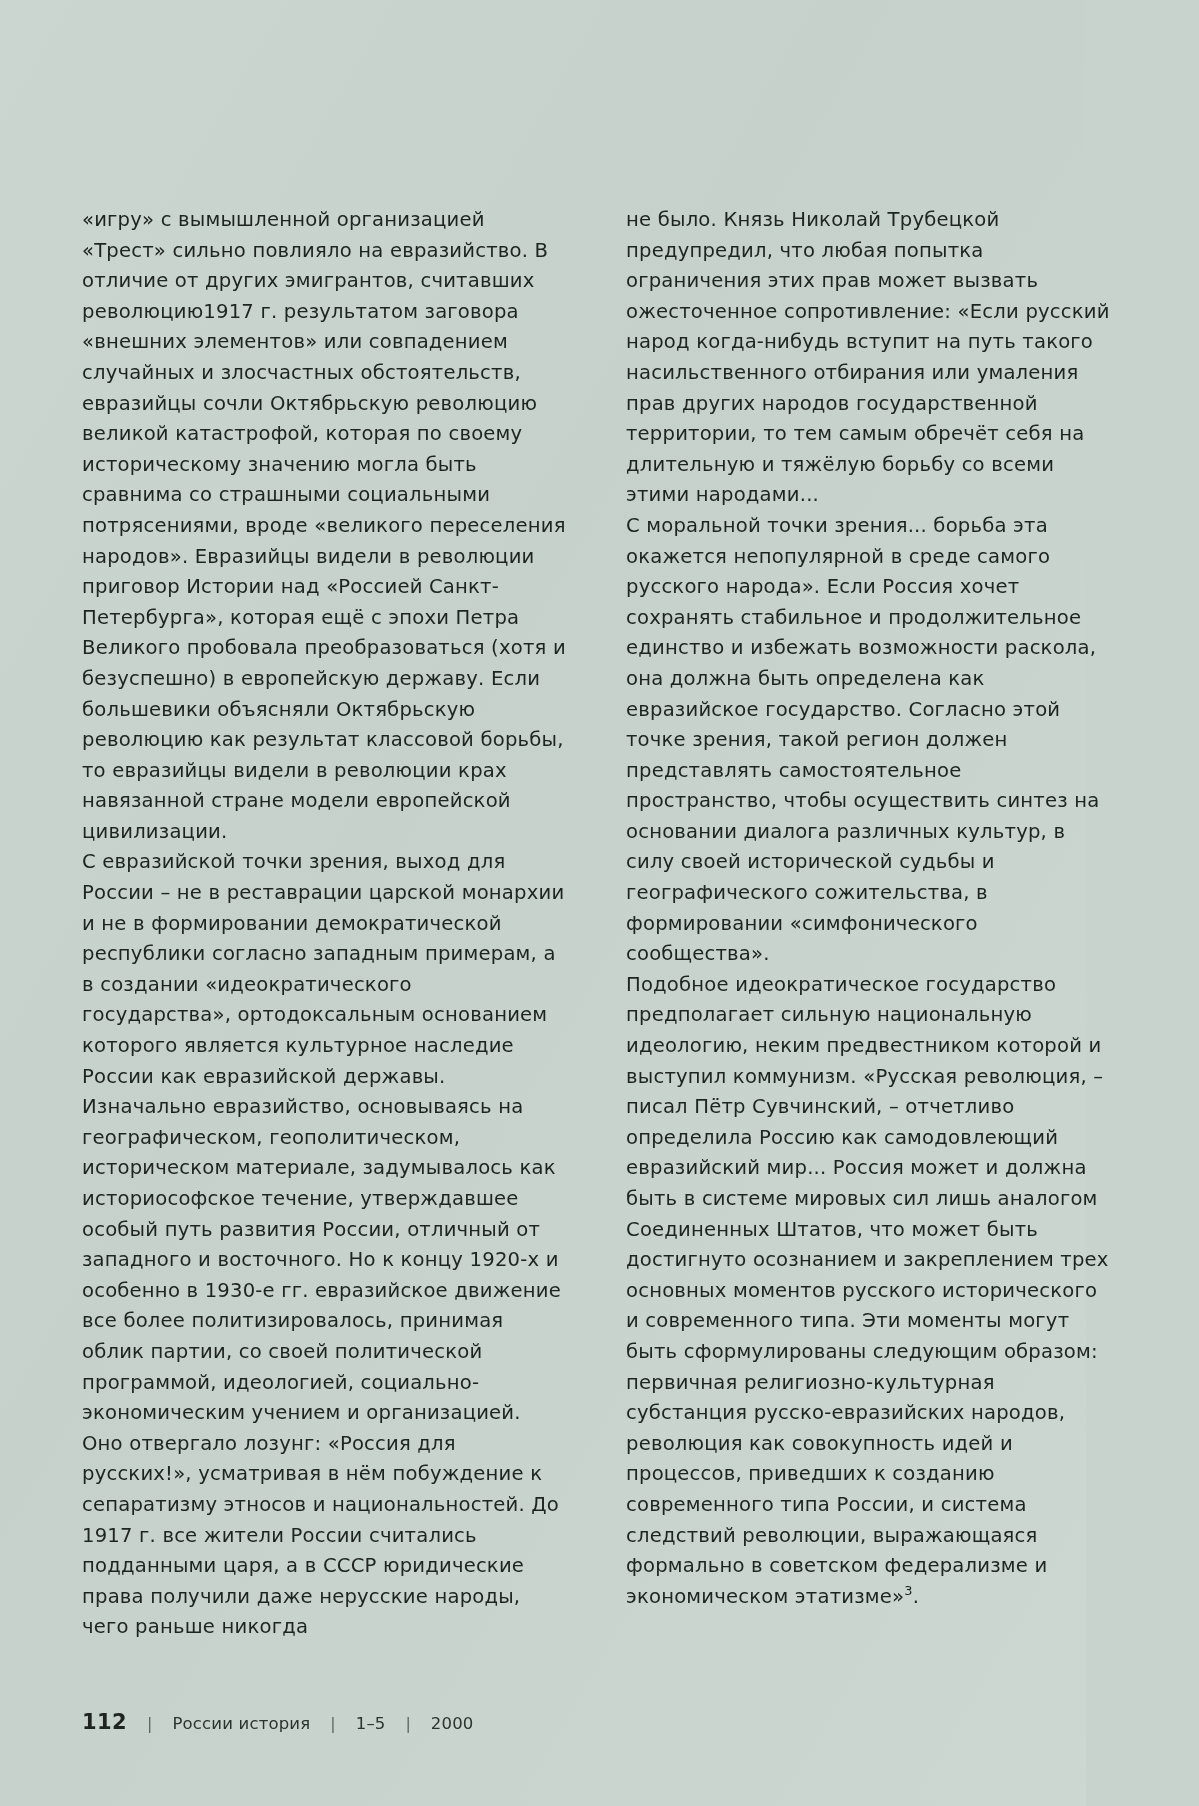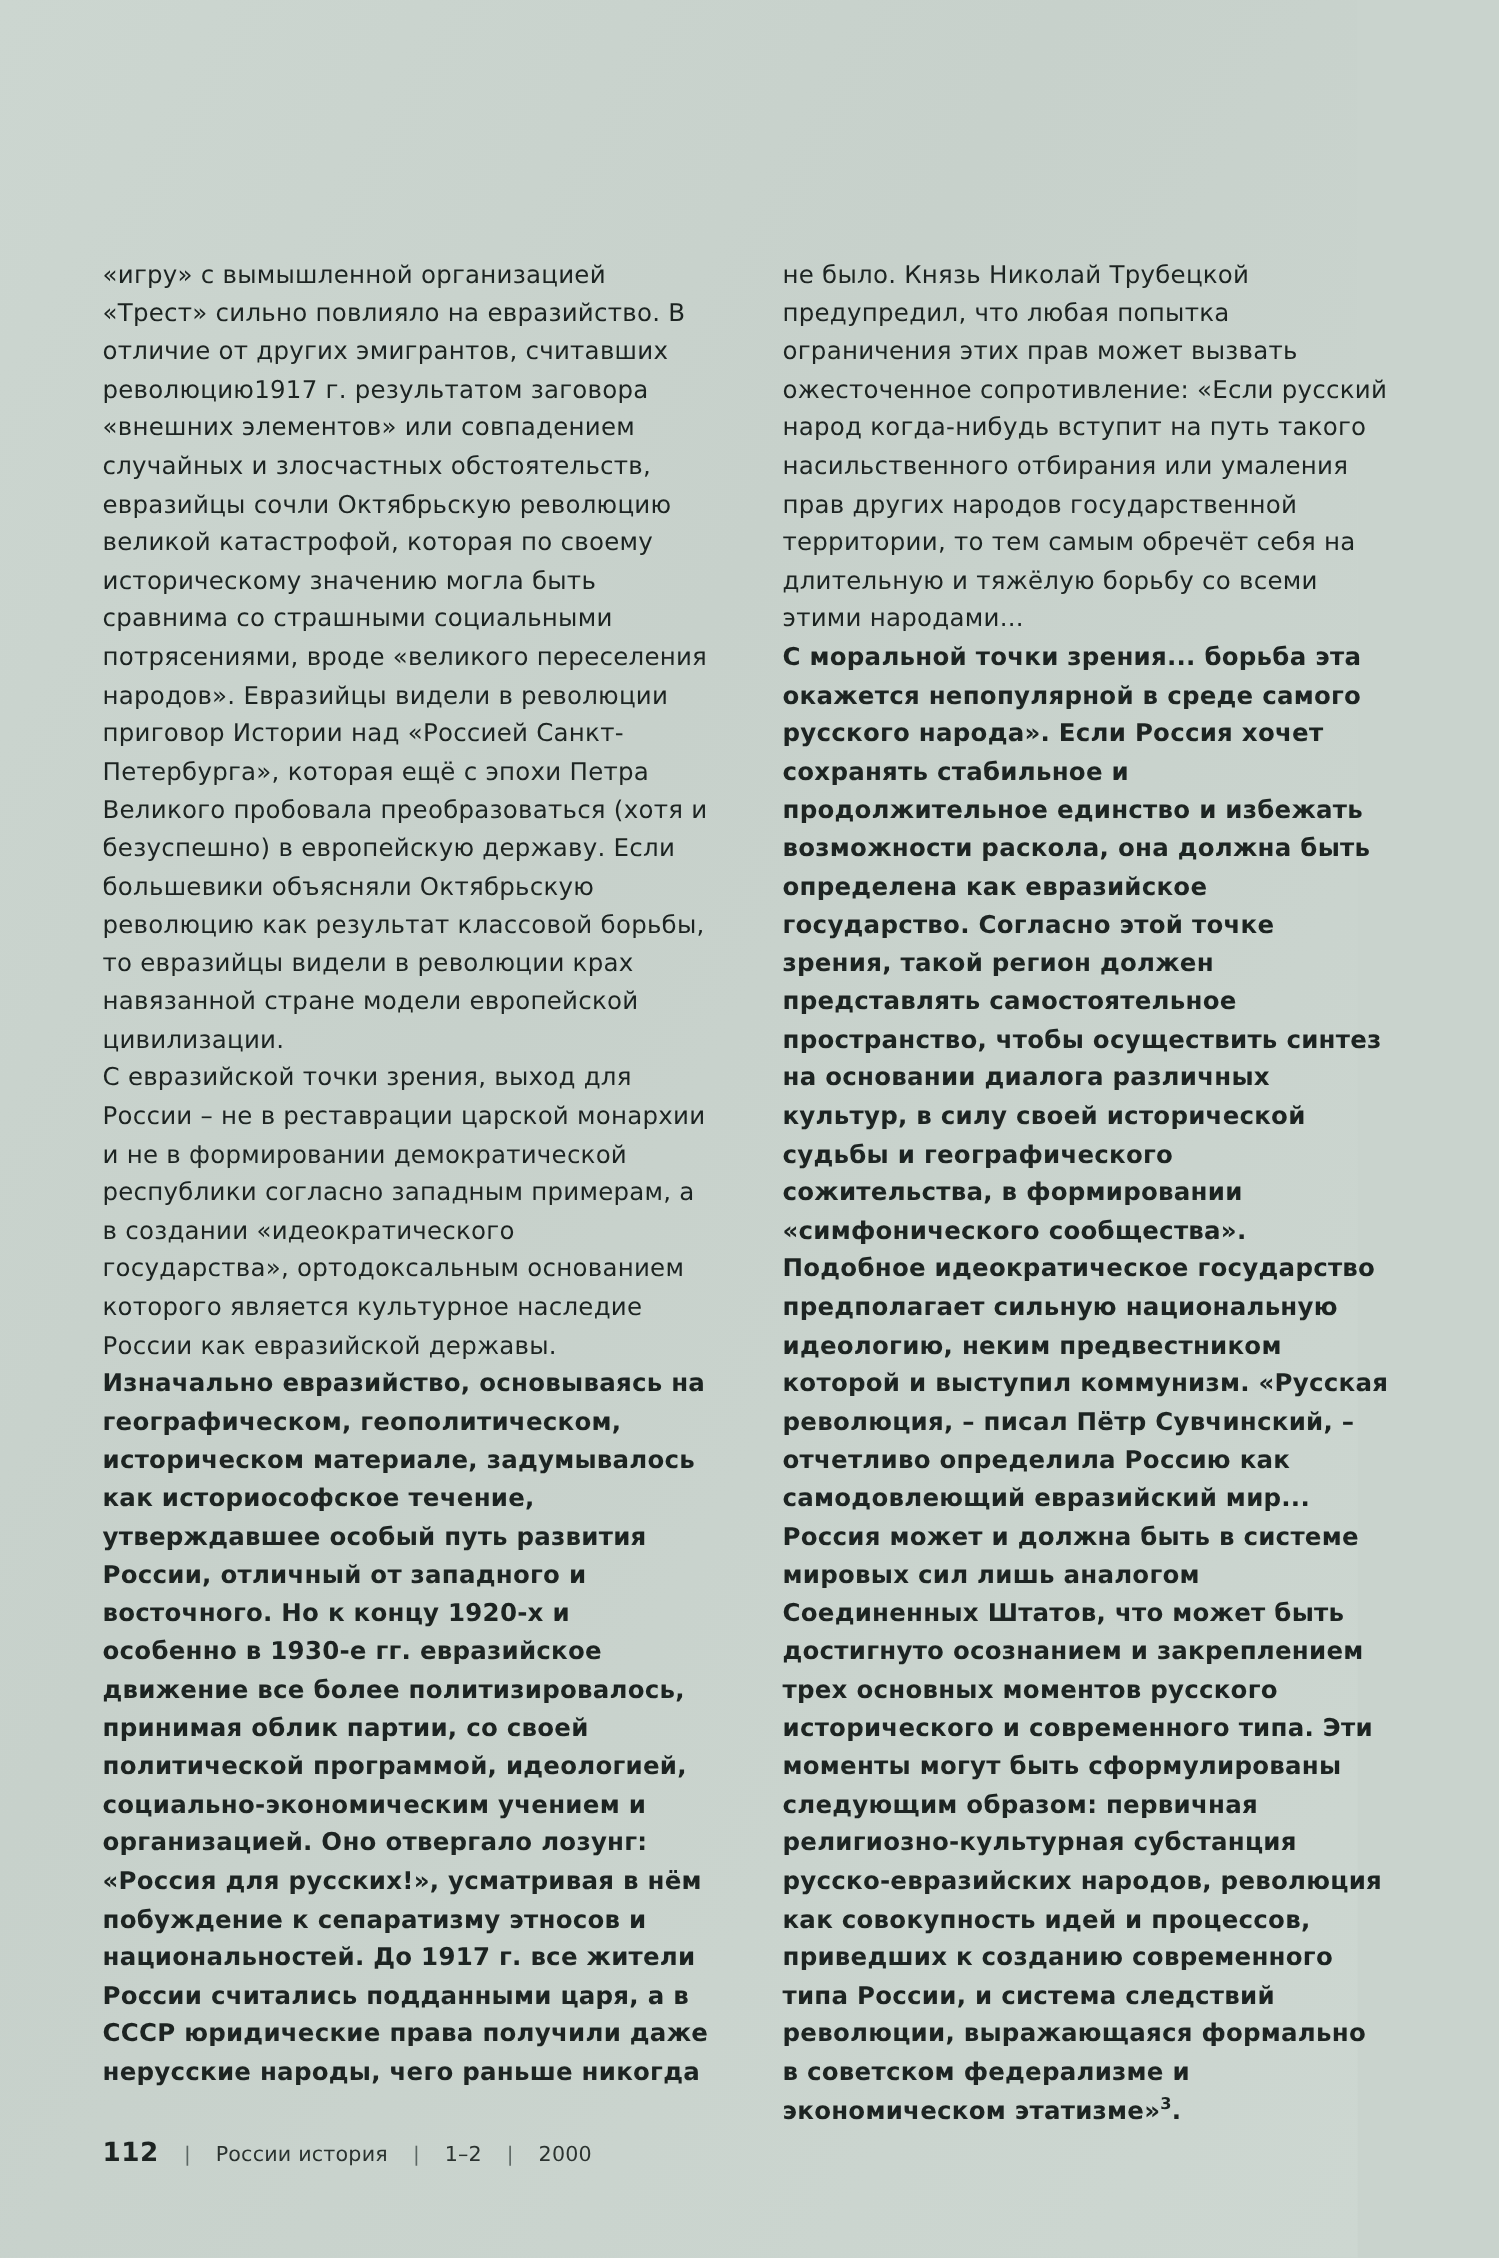--- a/index.html
+++ b/index.html
@@ -51,21 +51,20 @@
     line-height: 30.6px;
     color: #1d2422;
     text-align: left;
     letter-spacing: 0.01em;
   }
   .col p.bold {
     font-weight: normal;
   }
   .col p + p {
     margin-top: 0;
-    font-weight: bold;
   }
   sup {
     font-size: 0.66em;
     vertical-align: super;
     line-height: 0;
   }
   .footer {
     position: absolute;
     left: 82px;
     bottom: 72px;
@@ -113,19 +112,19 @@
         <p><span>Подобное идеократическое государство предполагает сильную национальную идеологию, неким предвестником которой и выступил коммунизм. «Русская революция, – писал Пётр Сувчинский, – отчетливо определила Россию как самодовлеющий евразийский мир... Россия может и должна быть в системе мировых сил лишь аналогом Соединенных Штатов, что может быть достигнуто осознанием и закреплением трех основных моментов русского исторического и современного типа. Эти моменты могут быть сформулированы следующим образом: первичная религиозно-культурная субстанция русско-евразийских народов, революция как совокупность идей и процессов, приведших к созданию современного типа России, и система следствий революции, выражающаяся формально в советском федерализме и экономическом этатизме»</span><sup>3</sup><span>.</span></p>
       </div>
 
     </div>
 
     <div class="footer">
       <span class="pagenum">112</span>
       <span class="sep">|</span>
       <span class="meta">России история</span>
       <span class="sep">|</span>
-      <span class="meta">1–2</span>
+      <span class="meta">1–5</span>
       <span class="sep">|</span>
       <span class="meta">2000</span>
     </div>
 
   </div>
 </div>
 
 </body></html>

